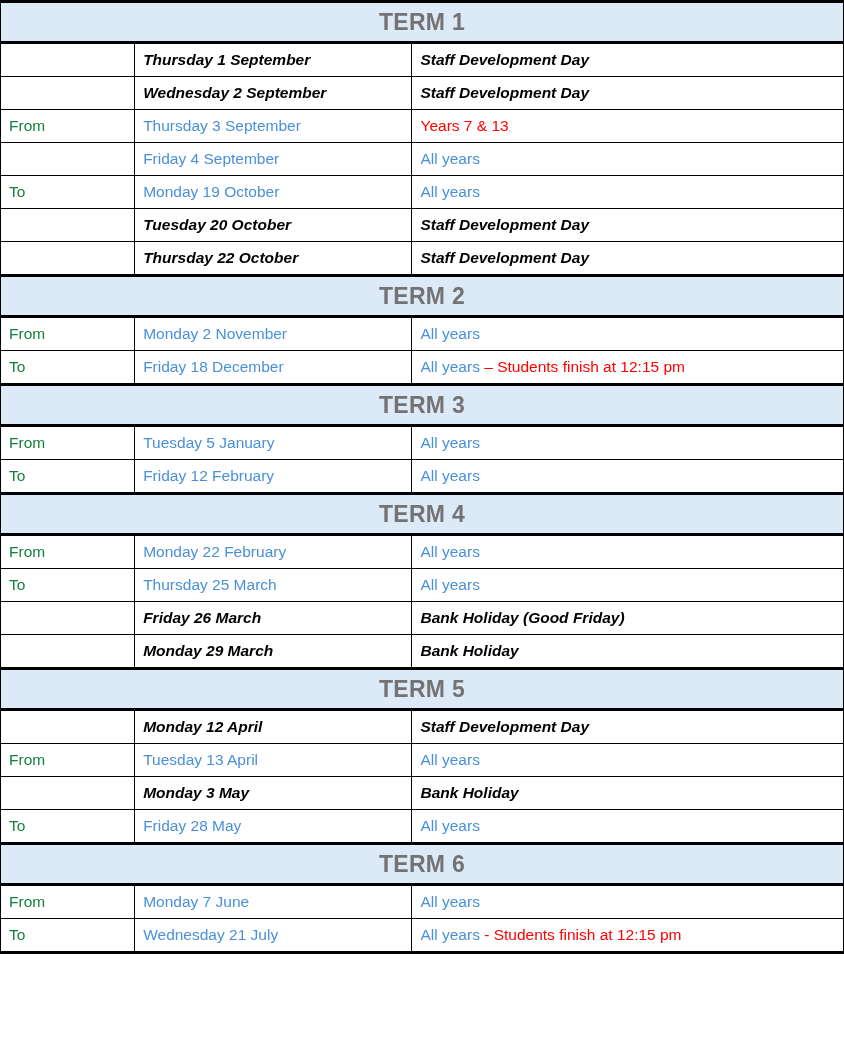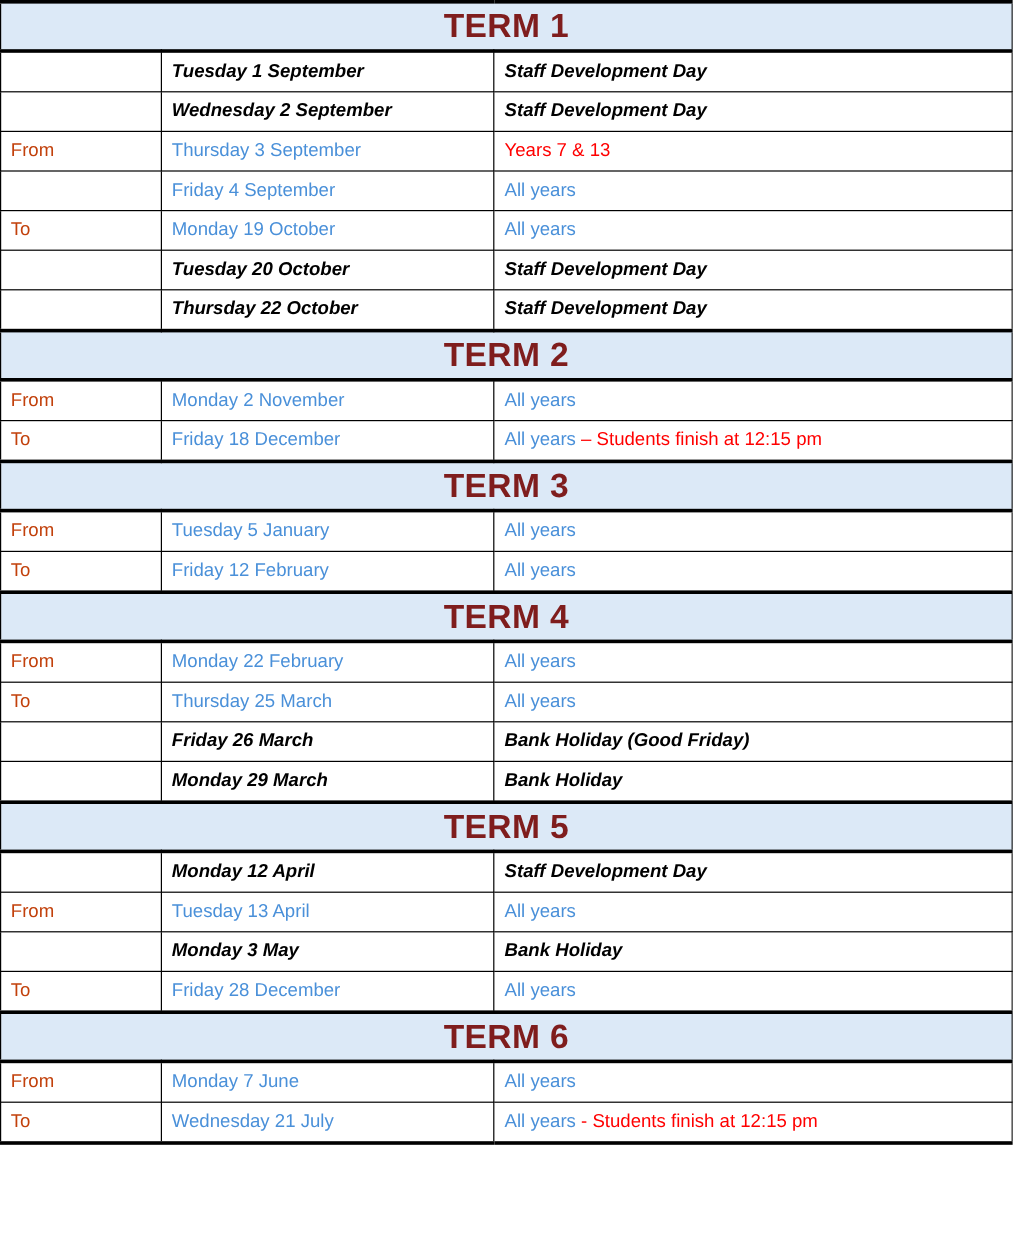--- a/index.html
+++ b/index.html
@@ -25,40 +25,40 @@
     height: 32px;
   }
   .col-label { width: 134px; }
   .col-date  { width: 277px; }
   .col-note  { width: 431px; }
 
   .term-header td {
     background: #dce9f7;
     text-align: center;
     font-weight: bold;
-    font-size: 28px;
-    color: #7f1d1d;
+    font-size: 23px;
+    color: #737373;
     height: 38px;
     border-top: 3px solid #000000;
     border-bottom: 3px solid #000000;
     letter-spacing: 0.3px;
   }
   
   .calendar tr:first-child td { border-top: 3px solid #000000; }
 
   .cell {
     padding: 4px 8px 5px 8px;
     font-size: 15.5px;
     line-height: 1.1;
     white-space: nowrap;
     overflow: hidden;
   }
   .label-cell {
     font-size: 15.5px;
-    color: #c2410c;
+    color: #15803d;
     font-style: normal;
     font-weight: normal;
   }
   .black-italic {
     color: #000000;
     font-style: italic;
     font-weight: bold;
   }
   .blue {
     color: #4a90d9;
@@ -84,21 +84,21 @@
   </colgroup>
   <tbody id="calendar-body">
       <tr class="term-header">
         <td colspan="3">TERM 1</td>
       </tr>
       <tr>
         <td>
           <div class="cell label-cell"></div>
         </td>
         <td>
-          <div class="cell black-italic">Tuesday 1 September</div>
+          <div class="cell black-italic">Thursday 1 September</div>
         </td>
         <td>
           <div class="cell note-mixed"><span class="black-italic">Staff Development Day</span></div>
         </td>
       </tr>
       <tr>
         <td>
           <div class="cell label-cell"></div>
         </td>
         <td>
@@ -294,21 +294,21 @@
         </td>
         <td>
           <div class="cell note-mixed"><span class="black-italic">Bank Holiday</span></div>
         </td>
       </tr>
       <tr>
         <td>
           <div class="cell label-cell">To</div>
         </td>
         <td>
-          <div class="cell blue">Friday 28 December</div>
+          <div class="cell blue">Friday 28 May</div>
         </td>
         <td>
           <div class="cell note-mixed"><span class="blue">All years</span></div>
         </td>
       </tr>
       <tr class="term-header">
         <td colspan="3">TERM 6</td>
       </tr>
       <tr>
         <td>

